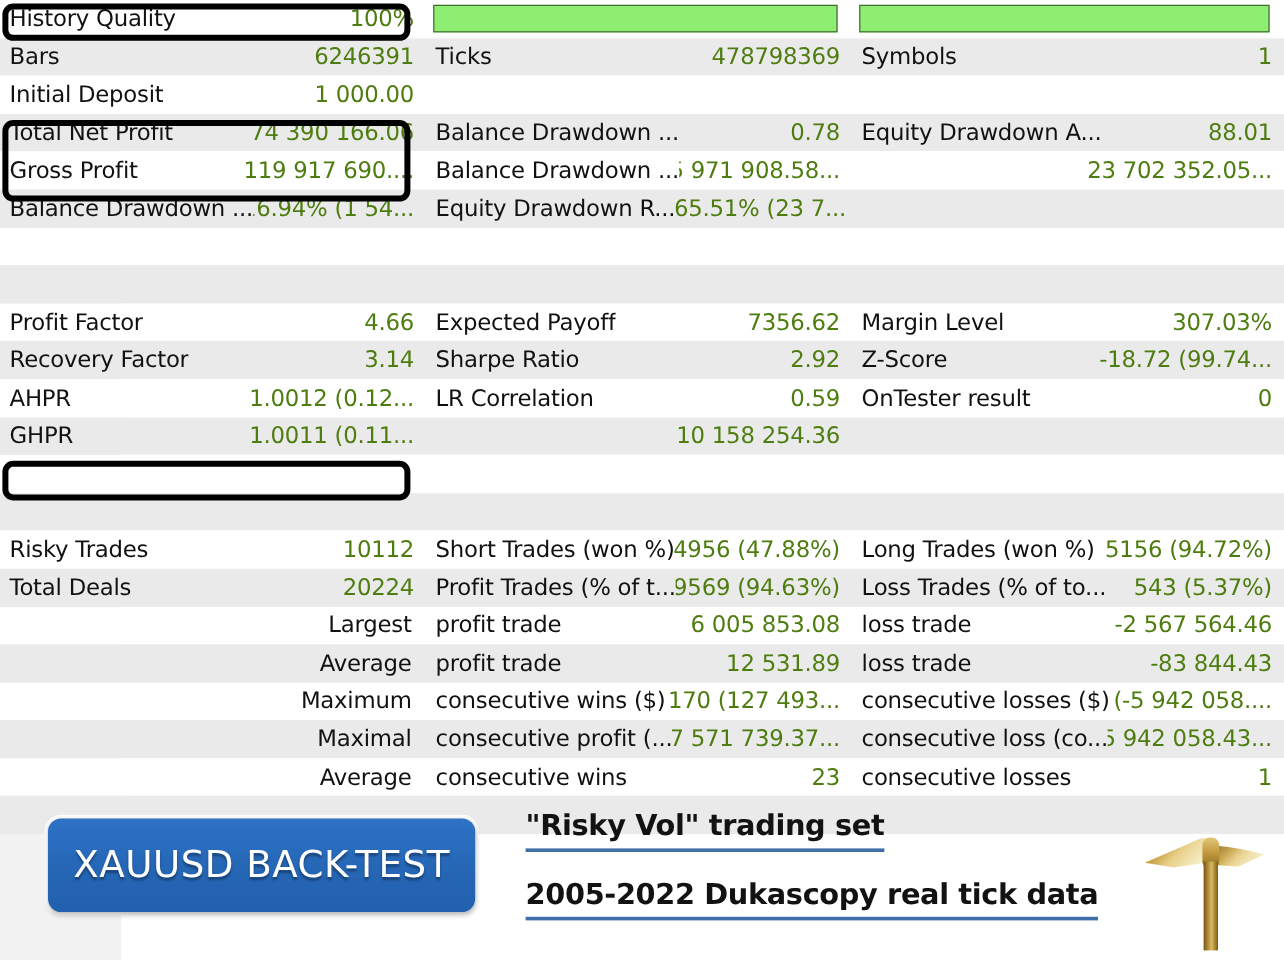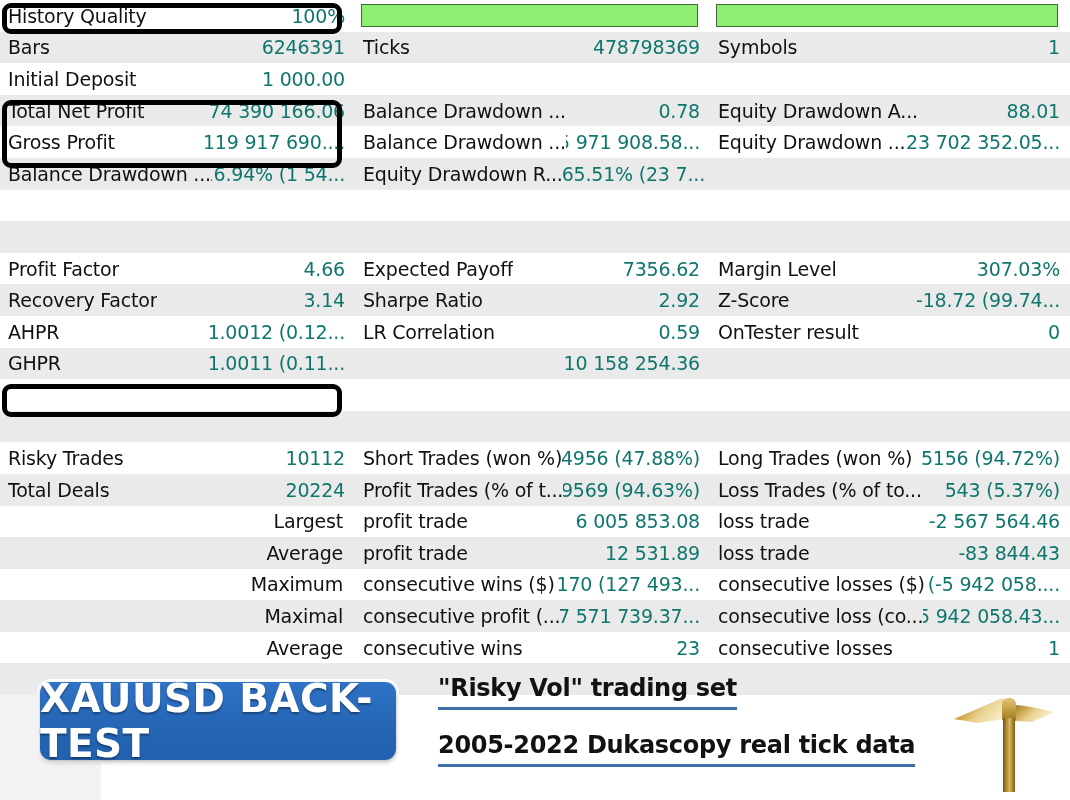--- a/index.html
+++ b/index.html
@@ -70,21 +70,21 @@
     padding-left: 8px;
     font-size: 19px;
     color: #111111;
     letter-spacing: -0.2px;
   }
   .col .value {
     flex: 1 1 auto;
     justify-content: flex-end;
     padding-right: 10px;
     font-size: 19px;
-    color: #0f766e;
+    color: #4d7c0f;
     letter-spacing: -0.2px;
   }
   
   .col.label-right .label {
     flex: 1 1 auto;
     justify-content: flex-end;
     padding-right: 12px;
     padding-left: 0;
   }
 
@@ -138,22 +138,22 @@
     height: 78px;
     background: linear-gradient(180deg, #2f72c6 0%, #2566b5 55%, #2160ae 100%);
     border-radius: 11px;
     box-shadow: 0 2px 4px rgba(0,0,0,0.28), 0 0 0 3px #ffffff;
     display: flex;
     align-items: center;
     justify-content: center;
   }
   .badge-text {
     color: #ffffff;
-    font-size: 39px;
-    font-weight: bold;
+    font-size: 31px;
+    font-weight: normal;
     letter-spacing: 0.4px;
     text-shadow: 0 2px 2px rgba(0,0,0,0.35);
     font-family: "DejaVu Sans", "Liberation Sans", sans-serif;
   }
 
   .headlines {
     position: absolute;
     left: 438px;
     top: 38px;
     width: 500px;
@@ -250,21 +250,20 @@
       <div class="row even">
         <div class="col c1">
           <div class="cell label">Gross Profit</div>
           <div class="cell value">119 917 690....</div>
         </div>
         <div class="col c2">
           <div class="cell label">Balance Drawdown ...</div>
           <div class="cell value">5 971 908.58...</div>
         </div>
         <div class="col c3">
-          <div class="cell label">Equity Drawdown ...</div>
           <div class="cell value">23 702 352.05...</div>
         </div>
       </div>
       <div class="row odd">
         <div class="col c2">
           <div class="cell label">Balance Drawdown ...</div>
           <div class="cell value">16.94% (1 54...</div>
         </div>
         <div class="col c3">
           <div class="cell label">Equity Drawdown R...</div>

